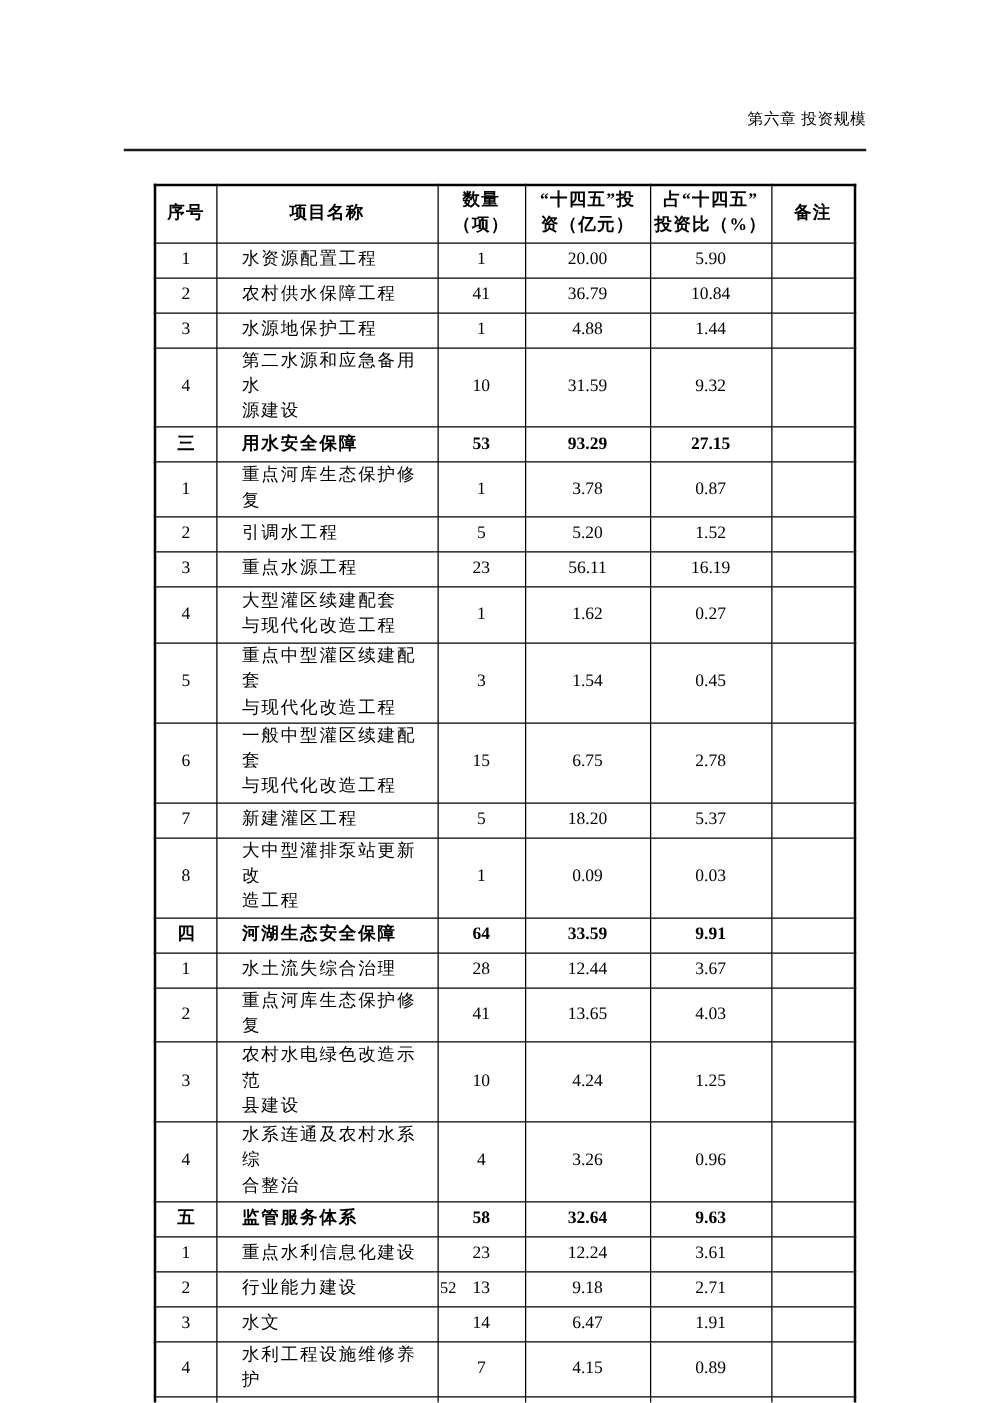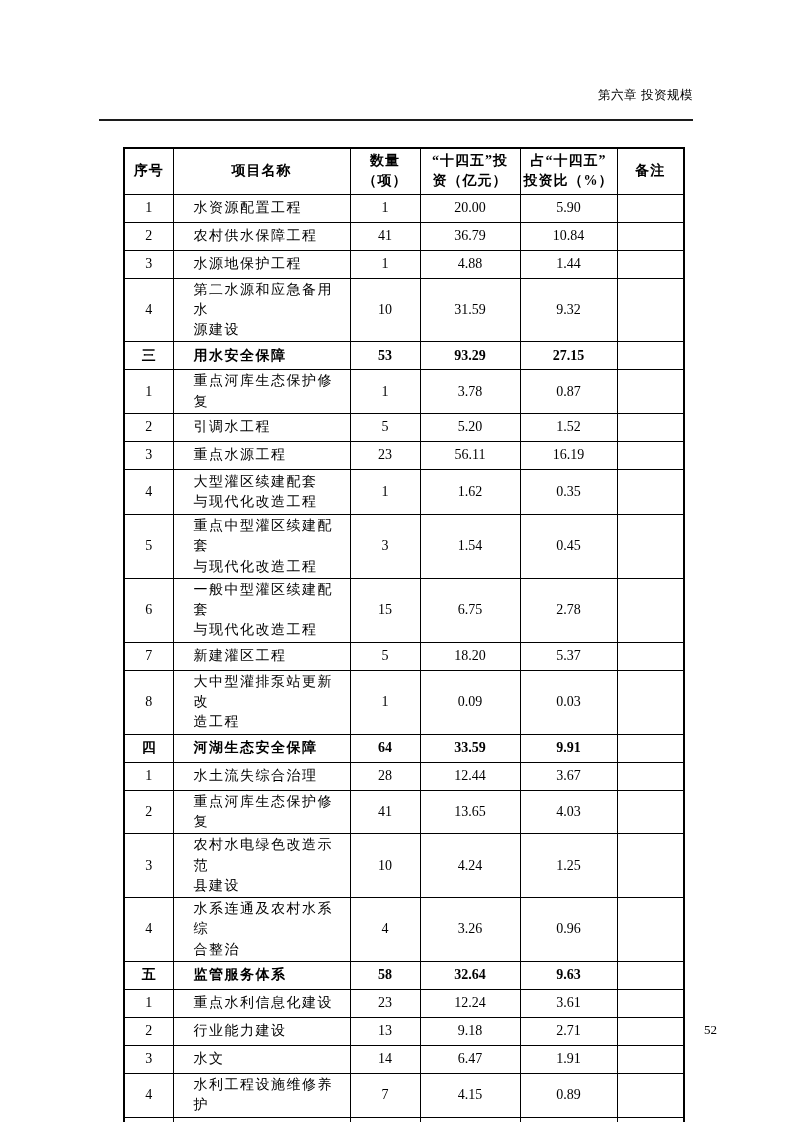--- a/index.html
+++ b/index.html
@@ -59,21 +59,21 @@
     text-align: left;
     padding-left: 20px;
     padding-right: 4px;
     letter-spacing: 1.5px;
   }
   .inv-table tbody tr.section-row td { font-weight: bold; }
   .page-number {
     position: absolute;
     top: 1022px; left: 0;
     width: 717px;
-    text-align: right;
+    text-align: center;
     font-size: 13px;
     font-family: Liberation Serif, serif;
   }
 </style>
 </head>
 <body>
 
 <div class="chapter-header">第六章 投资规模</div>
 <div class="header-rule"></div>
 
@@ -159,21 +159,21 @@
         <td class="col-num">23</td>
         <td class="col-num">56.11</td>
         <td class="col-num">16.19</td>
         <td class="col-remark"></td>
       </tr>
       <tr class="row-double">
         <td class="col-no">4</td>
         <td class="col-name">大型灌区续建配套<br>与现代化改造工程</td>
         <td class="col-num">1</td>
         <td class="col-num">1.62</td>
-        <td class="col-num">0.35</td>
+        <td class="col-num">0.27</td>
         <td class="col-remark"></td>
       </tr>
       <tr class="row-double">
         <td class="col-no">5</td>
         <td class="col-name">重点中型灌区续建配套<br>与现代化改造工程</td>
         <td class="col-num">3</td>
         <td class="col-num">1.54</td>
         <td class="col-num">0.45</td>
         <td class="col-remark"></td>
       </tr>

